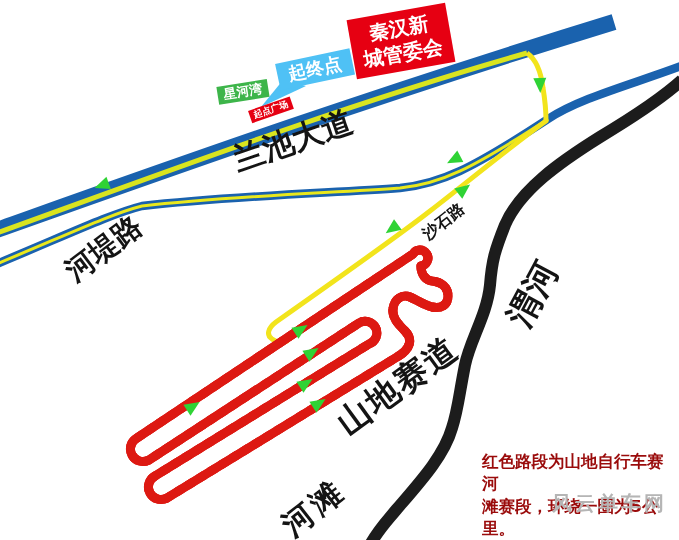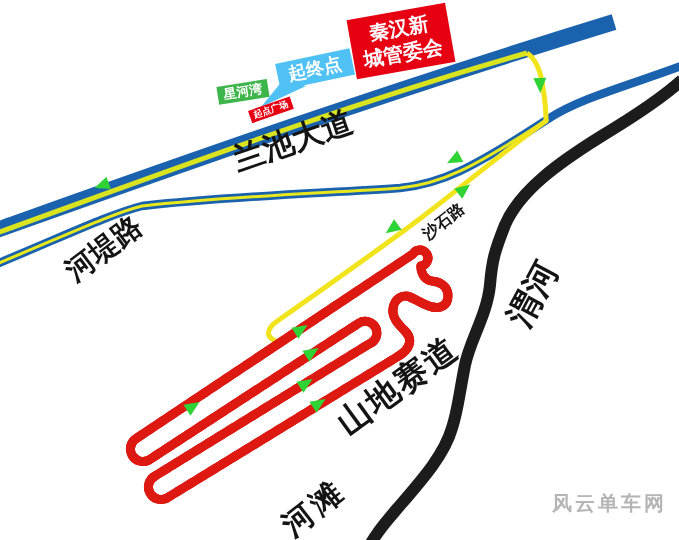--- a/index.html
+++ b/index.html
@@ -68,18 +68,22 @@
   <div class="lbl" style="left:314px;top:508px;font-size:31px;--r:-38deg;letter-spacing:4px">河滩</div>
 
   <div class="tag tag-red" style="left:401px;top:41px;font-size:20px;padding:5px 10px;--r:-10deg">
     <div>秦汉新</div>
     <div>城管委会</div>
   </div>
   <div class="tag tag-blue" style="left:315px;top:69px;font-size:18px;padding:2px 11px;--r:-12deg">起终点</div>
   <div class="tag tag-green" style="left:243px;top:92px;font-size:13px;padding:1px 6px;--r:-9deg">星河湾</div>
   <div class="tag tag-red" style="left:271px;top:110px;font-size:9px;padding:1px 4px;--r:-19deg">起点广场</div>
 
+  <div id="annotation">
+    <div>红色路段为山地自行车赛河</div>
+    <div>滩赛段，环绕一圈为5公里。</div>
+  </div>
 
   <div id="watermark">
     <div class="wm1">风云单车网</div>
   </div>
 
 </div>
 
 </body></html>

